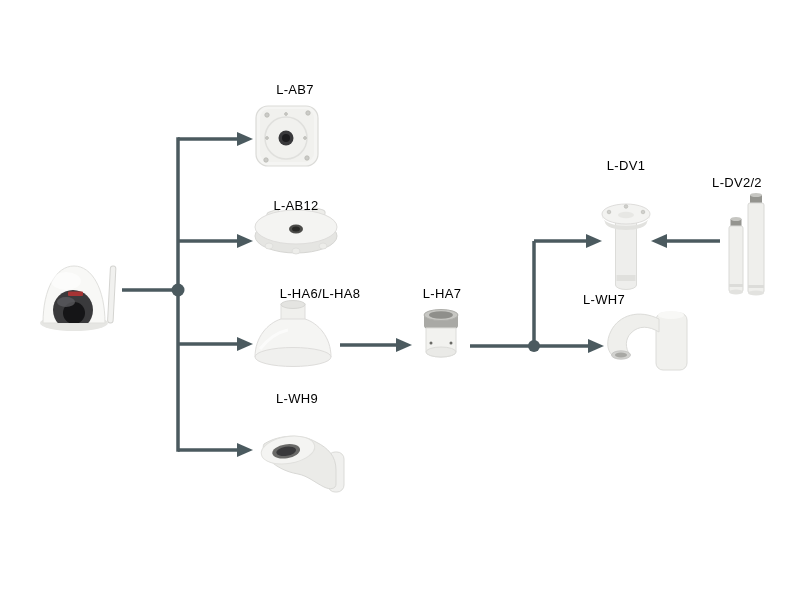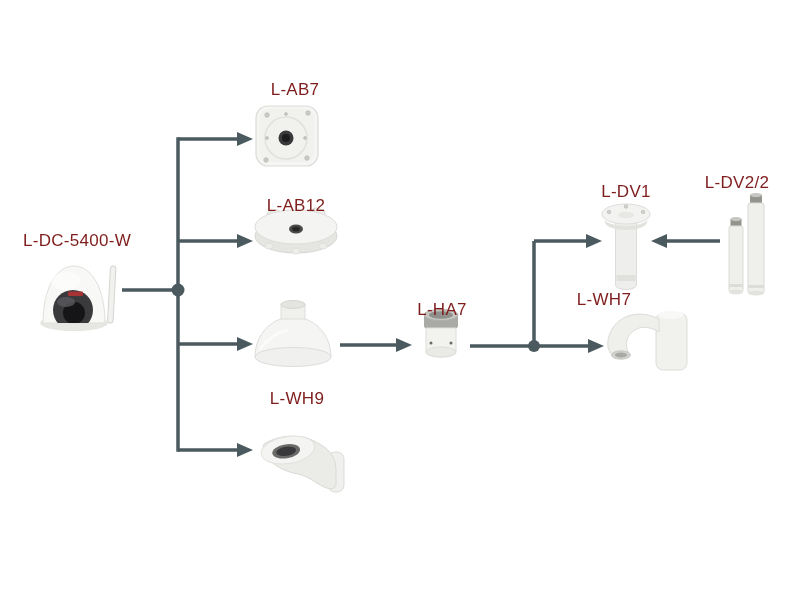--- a/index.html
+++ b/index.html
@@ -4,21 +4,21 @@
 <style>
   html,body{margin:0;padding:0;background:#fff;}
   .canvas{
     position:relative;width:800px;height:600px;background:#ffffff;
     overflow:hidden;font-family:"Liberation Sans",sans-serif;
   }
   .connectors{position:absolute;left:0;top:0;}
   .product{position:absolute;}
   .label{
     position:absolute;transform:translateX(-50%);
-    font-size:17px;line-height:20px;color:#7f1d1d;
+    font-size:13px;line-height:20px;color:#000000;
     letter-spacing:.3px;white-space:nowrap;
   }
 </style>
 </head>
 <body>
 
 <div class="canvas">
 
   <svg class="connectors" width="800" height="600" viewBox="0 0 800 600">
     <g stroke="#4b5a5f" stroke-width="3.5" fill="none">
@@ -160,22 +160,22 @@
   </svg>
 
   <svg class="product" style="left:599px;top:303px" width="92" height="72" viewBox="0 0 92 72">
     <rect x="57" y="10" width="31" height="57" rx="7" fill="#f1f1ee" stroke="#dcdcd9" stroke-width="1"></rect>
     <ellipse cx="72" cy="12" rx="13" ry="4" fill="#f8f8f6"></ellipse>
     <path d="M60,16 C40,6 20,12 12,28 C7,38 8,47 13,52 L31,52 C26,45 26,36 32,30 C40,22 50,23 60,29 Z" fill="#efefec" stroke="#dcdcd9" stroke-width="1"></path>
     <ellipse cx="22" cy="52" rx="9.5" ry="4.2" fill="#d2d2cf" stroke="#c2c2bf" stroke-width="0.8"></ellipse>
     <ellipse cx="22" cy="52" rx="6" ry="2.4" fill="#a8a8a4"></ellipse>
   </svg>
 
-  <div class="label" style="left:77px;top:231px">L-DC-5400-W</div>
   <div class="label" style="left:295px;top:80px">L-AB7</div>
   <div class="label" style="left:296px;top:196px">L-AB12</div>
-  <div class="label" style="left:442px;top:300px">L-HA7</div>
+  <div class="label" style="left:320px;top:284px">L-HA6/L-HA8</div>
+  <div class="label" style="left:442px;top:284px">L-HA7</div>
   <div class="label" style="left:297px;top:389px">L-WH9</div>
-  <div class="label" style="left:626px;top:182px">L-DV1</div>
+  <div class="label" style="left:626px;top:156px">L-DV1</div>
   <div class="label" style="left:737px;top:173px">L-DV2/2</div>
   <div class="label" style="left:604px;top:290px">L-WH7</div>
 
 </div>
 
 </body></html>

